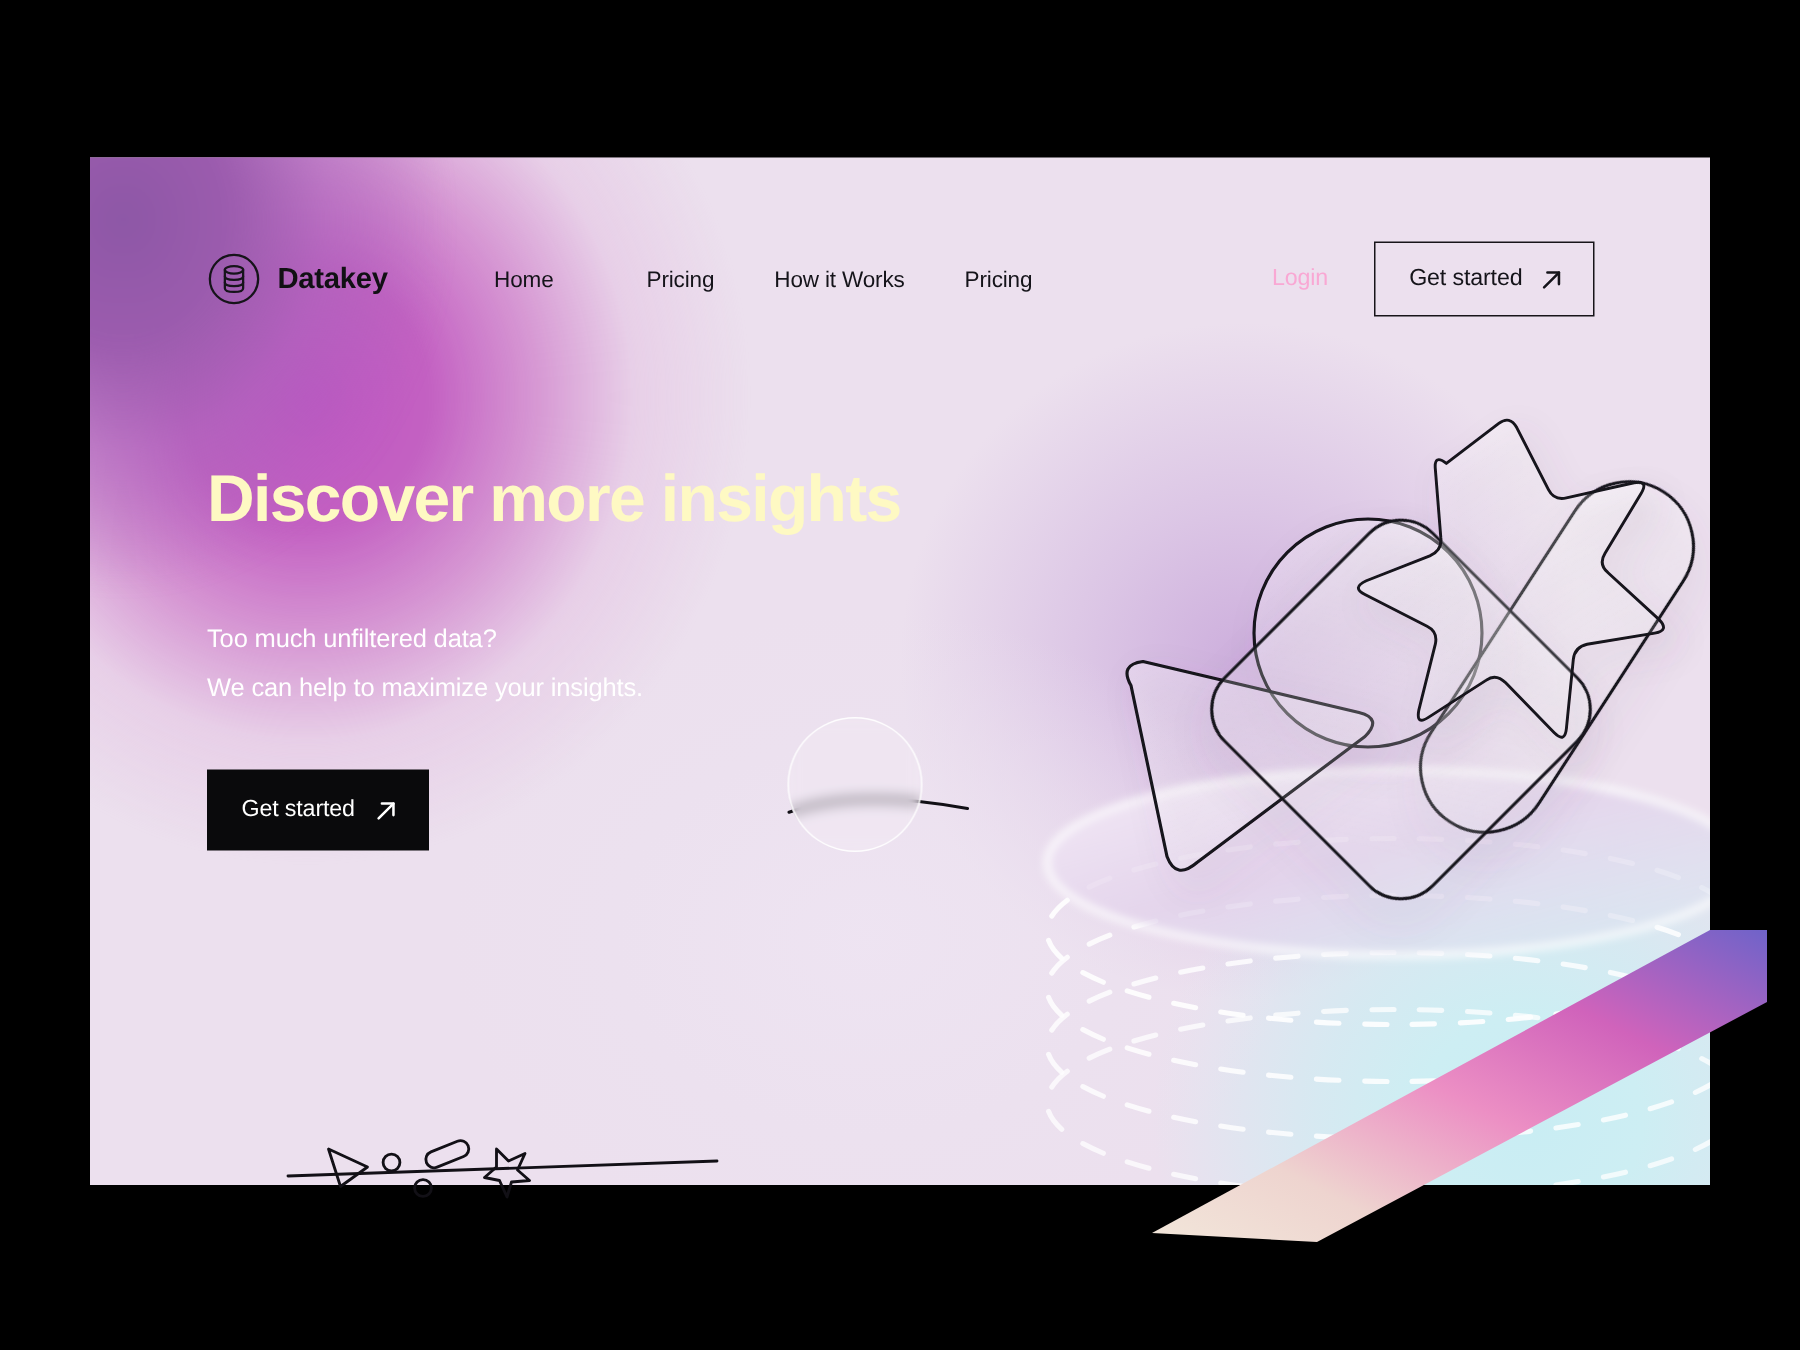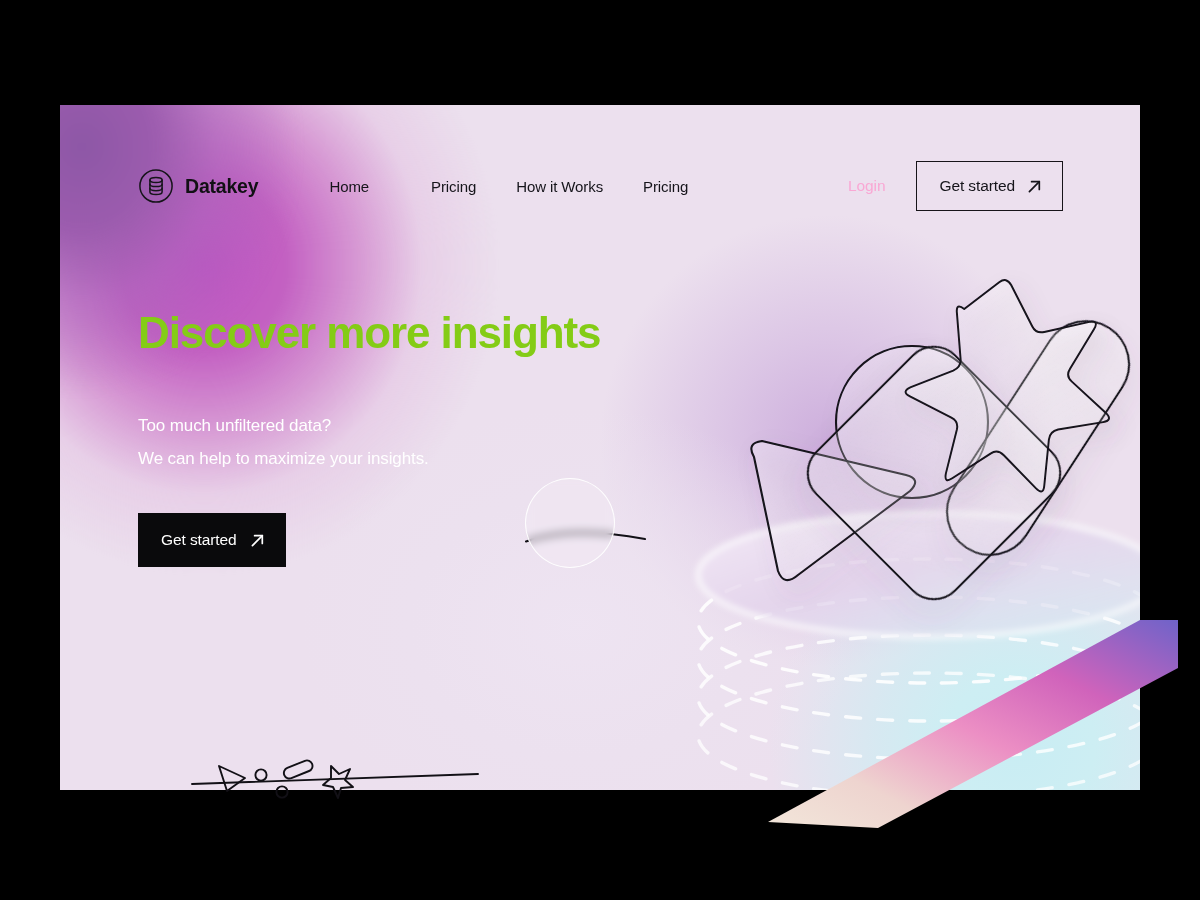--- a/index.html
+++ b/index.html
@@ -120,21 +120,21 @@
     cursor: pointer; white-space: nowrap;
     font-family: "Liberation Sans", sans-serif;
     letter-spacing: -0.1px;
   }
   .arrow-ne { width: 13px; height: 13px; display: block; }
 
   
   .hero-copy { position: absolute; left: 78px; top: 196px; width: 560px; }
   .headline {
     font-size: 44px; line-height: 63px; font-weight: 700;
-    color: #84cc16; letter-spacing: -1.1px; white-space: nowrap;
+    color: #fef9c3; letter-spacing: -1.1px; white-space: nowrap;
   }
   .headline .l2 { position: relative; display: inline-block; }
 
   .subcopy {
     margin-top: 45px;
     font-size: 17px; line-height: 33px; color: #ffffff;
     letter-spacing: -0.1px;
   }
 
   .btn-solid {

